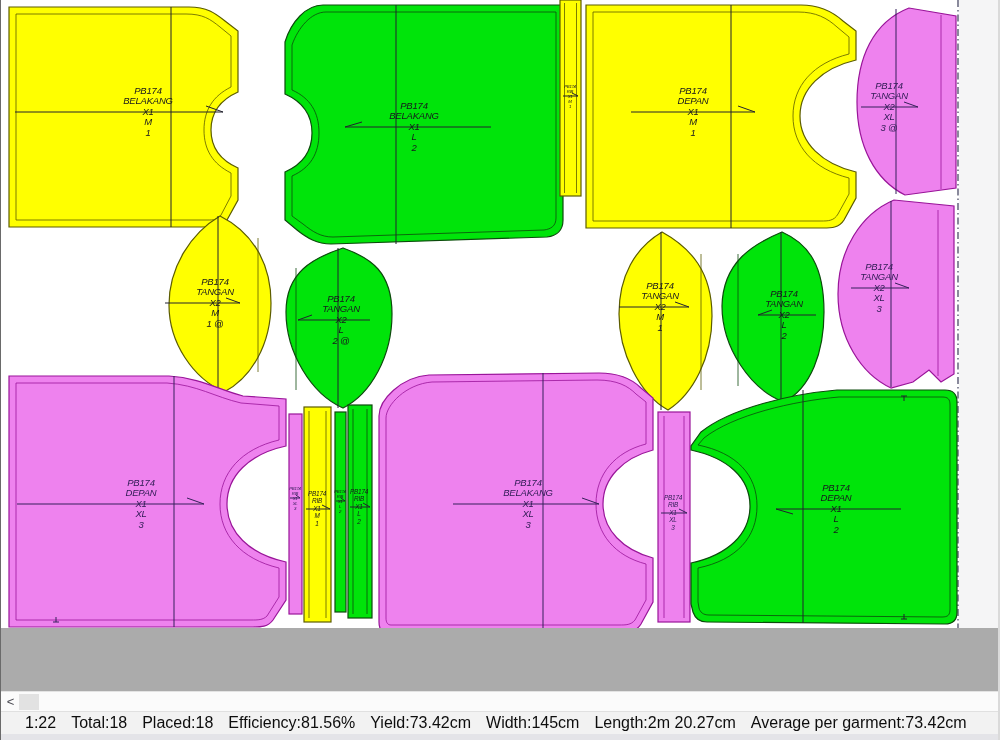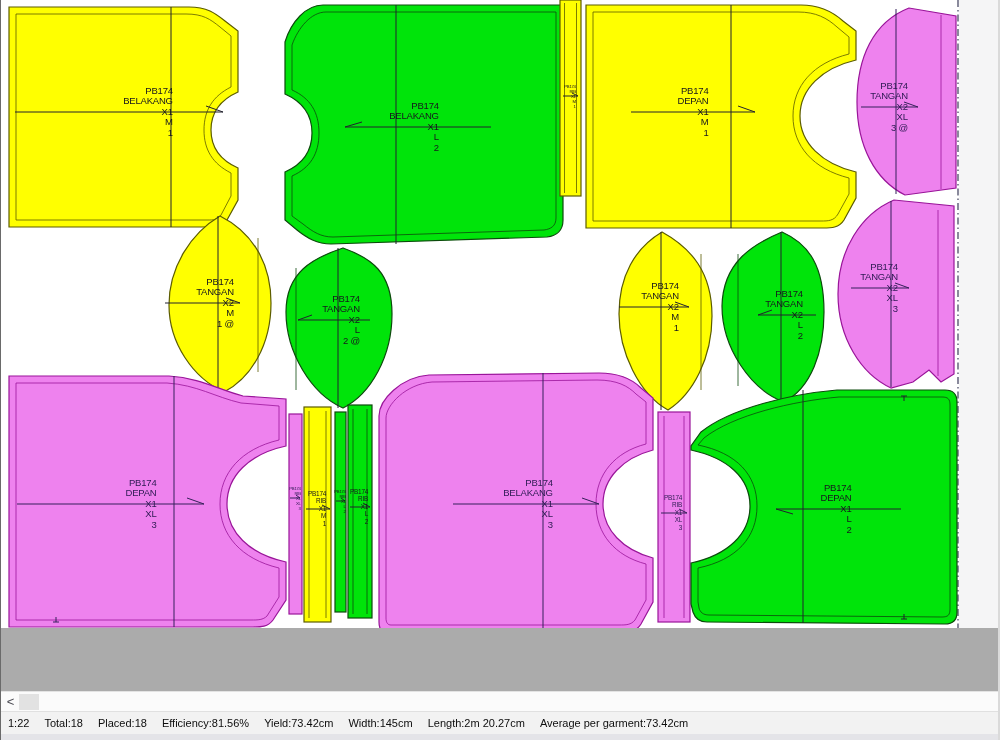--- a/index.html
+++ b/index.html
@@ -9,38 +9,38 @@
   #canvas{position:absolute;left:0;top:0;width:1000px;height:628px;background:#ffffff;}
   #canvas svg{position:absolute;left:0;top:0;}
   .py{fill:var(--piece_yellow);stroke:var(--stroke_yellow);stroke-width:1.2;}
   .pg{fill:var(--piece_green);stroke:var(--stroke_green);stroke-width:1.2;}
   .pm{fill:var(--piece_magenta);stroke:var(--stroke_magenta);stroke-width:1.2;}
   .iy{fill:none;stroke:var(--stroke_yellow);stroke-width:0.8;}
   .ig{fill:none;stroke:var(--stroke_green);stroke-width:0.8;}
   .im{fill:none;stroke:var(--stroke_magenta);stroke-width:0.8;}
   .gl{stroke:#22222e;stroke-width:1;fill:none;}
   .glm{stroke:#35205a;stroke-width:1;fill:none;}
-  .lbl{position:absolute;transform:translateX(-50%);text-align:right;
+  .lbl{position:absolute;transform:translateX(-50%);text-align:center;
        font-size:9.5px;line-height:10.4px;color:#16161e;white-space:nowrap;
-       letter-spacing:-0.2px;}
+       letter-spacing:-0.2px;font-style:italic;}
   .lbl span{display:block;}
   .lbl.sm{font-size:6.4px;line-height:7.4px;}
   .lbl.xs{font-size:4.3px;line-height:5px;letter-spacing:-0.3px;}
   .lbl.tm{color:#2c1a52;}
   #waste-band{position:absolute;left:0;top:628px;width:1000px;height:63px;
        background:var(--waste_band);}
   #scroll-row{position:absolute;left:0;top:691px;width:1000px;height:20px;
        background:#fbfbfb;border-top:1px solid #e3e3e3;box-sizing:border-box;}
   #scroll-left{position:absolute;left:2px;top:2px;width:15px;height:16px;
        color:#4a4a52;font-size:13px;line-height:15px;text-align:center;cursor:pointer;}
   #scroll-thumb{position:absolute;left:18px;top:2px;width:20px;height:16px;
        background:#e2e2e2;}
   #status-bar{position:absolute;left:0;top:711px;width:1000px;height:23px;
        background:var(--statusbar_bg);border-top:1px solid #e0e0e0;box-sizing:border-box;
-       font-size:11px;color:#0d0d0d;line-height:22px;padding-left:7px;}
+       font-size:16px;color:#0d0d0d;line-height:22px;padding-left:24px;}
   #status-bar span{margin-right:15px;}
   #bottom-strip{position:absolute;left:0;top:734px;width:1000px;height:6px;background:#e4e4e8;}
   #right-edge{position:absolute;right:0;top:0;width:2px;height:740px;background:#dadada;}
 </style>
 </head>
 <body>
 
 <div id="canvas">
   <svg width="1000" height="628" viewBox="0 0 1000 628">
     <rect x="0" y="0" width="1000" height="628" fill="#ffffff"></rect>

